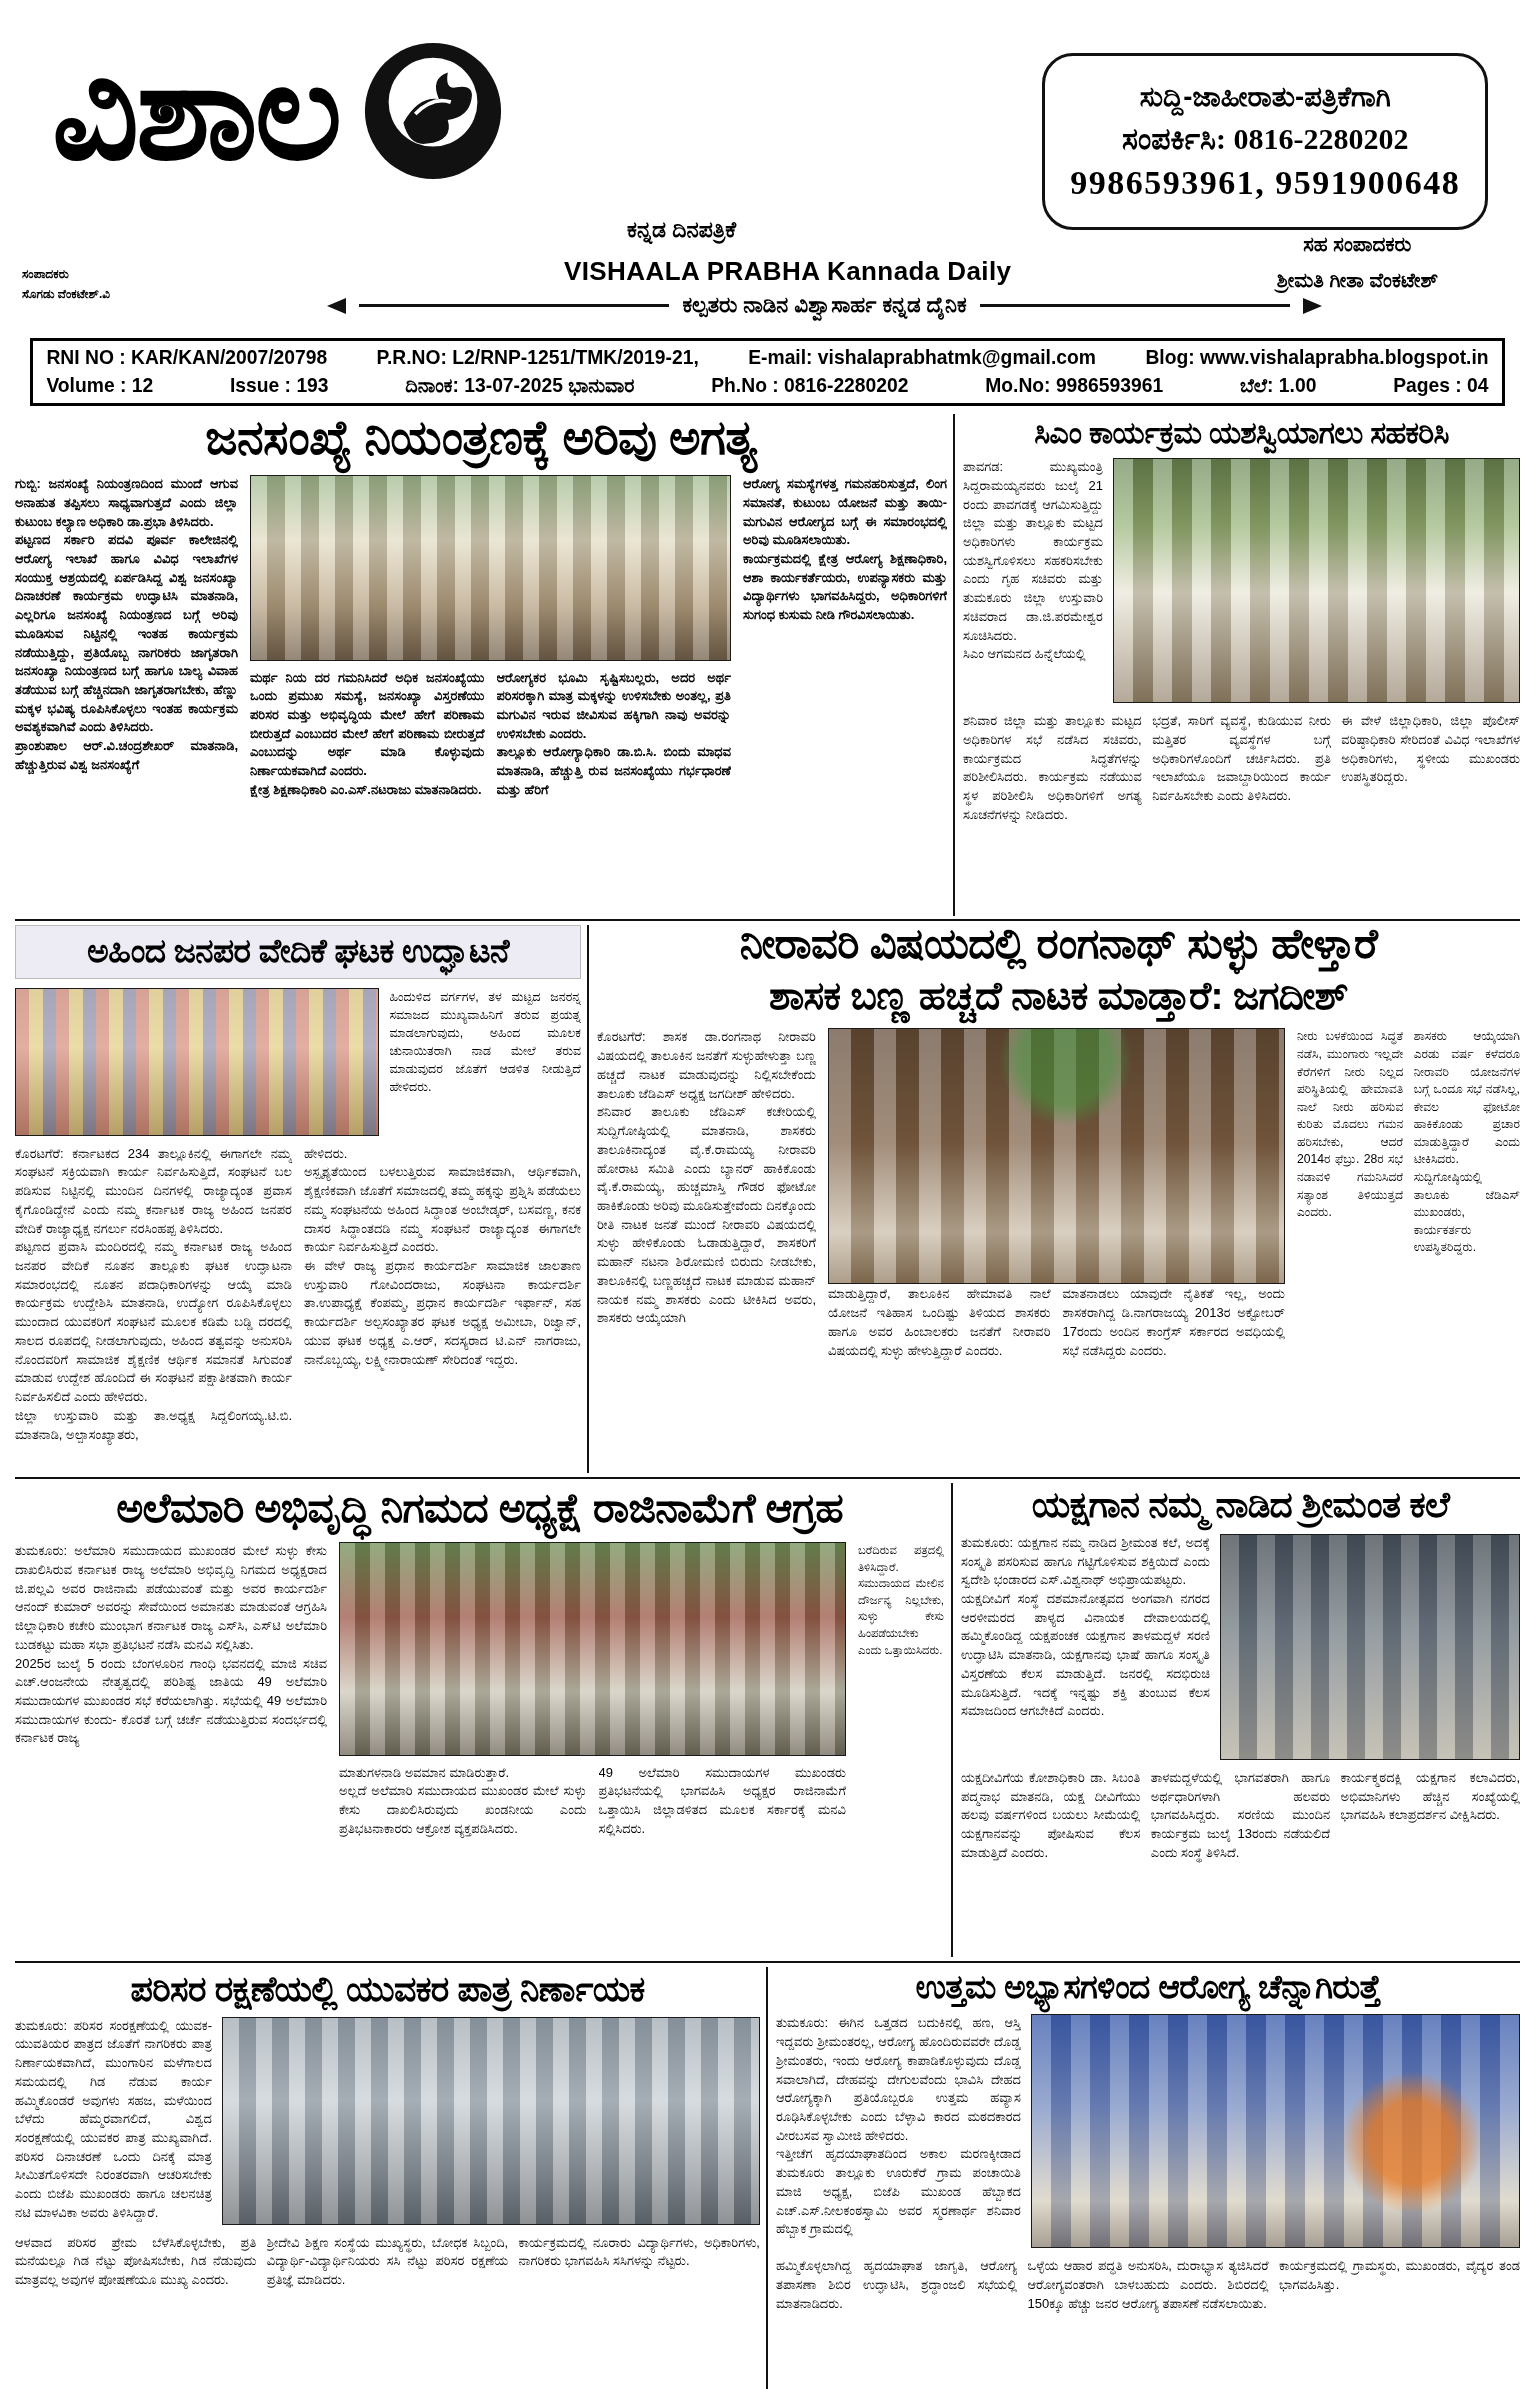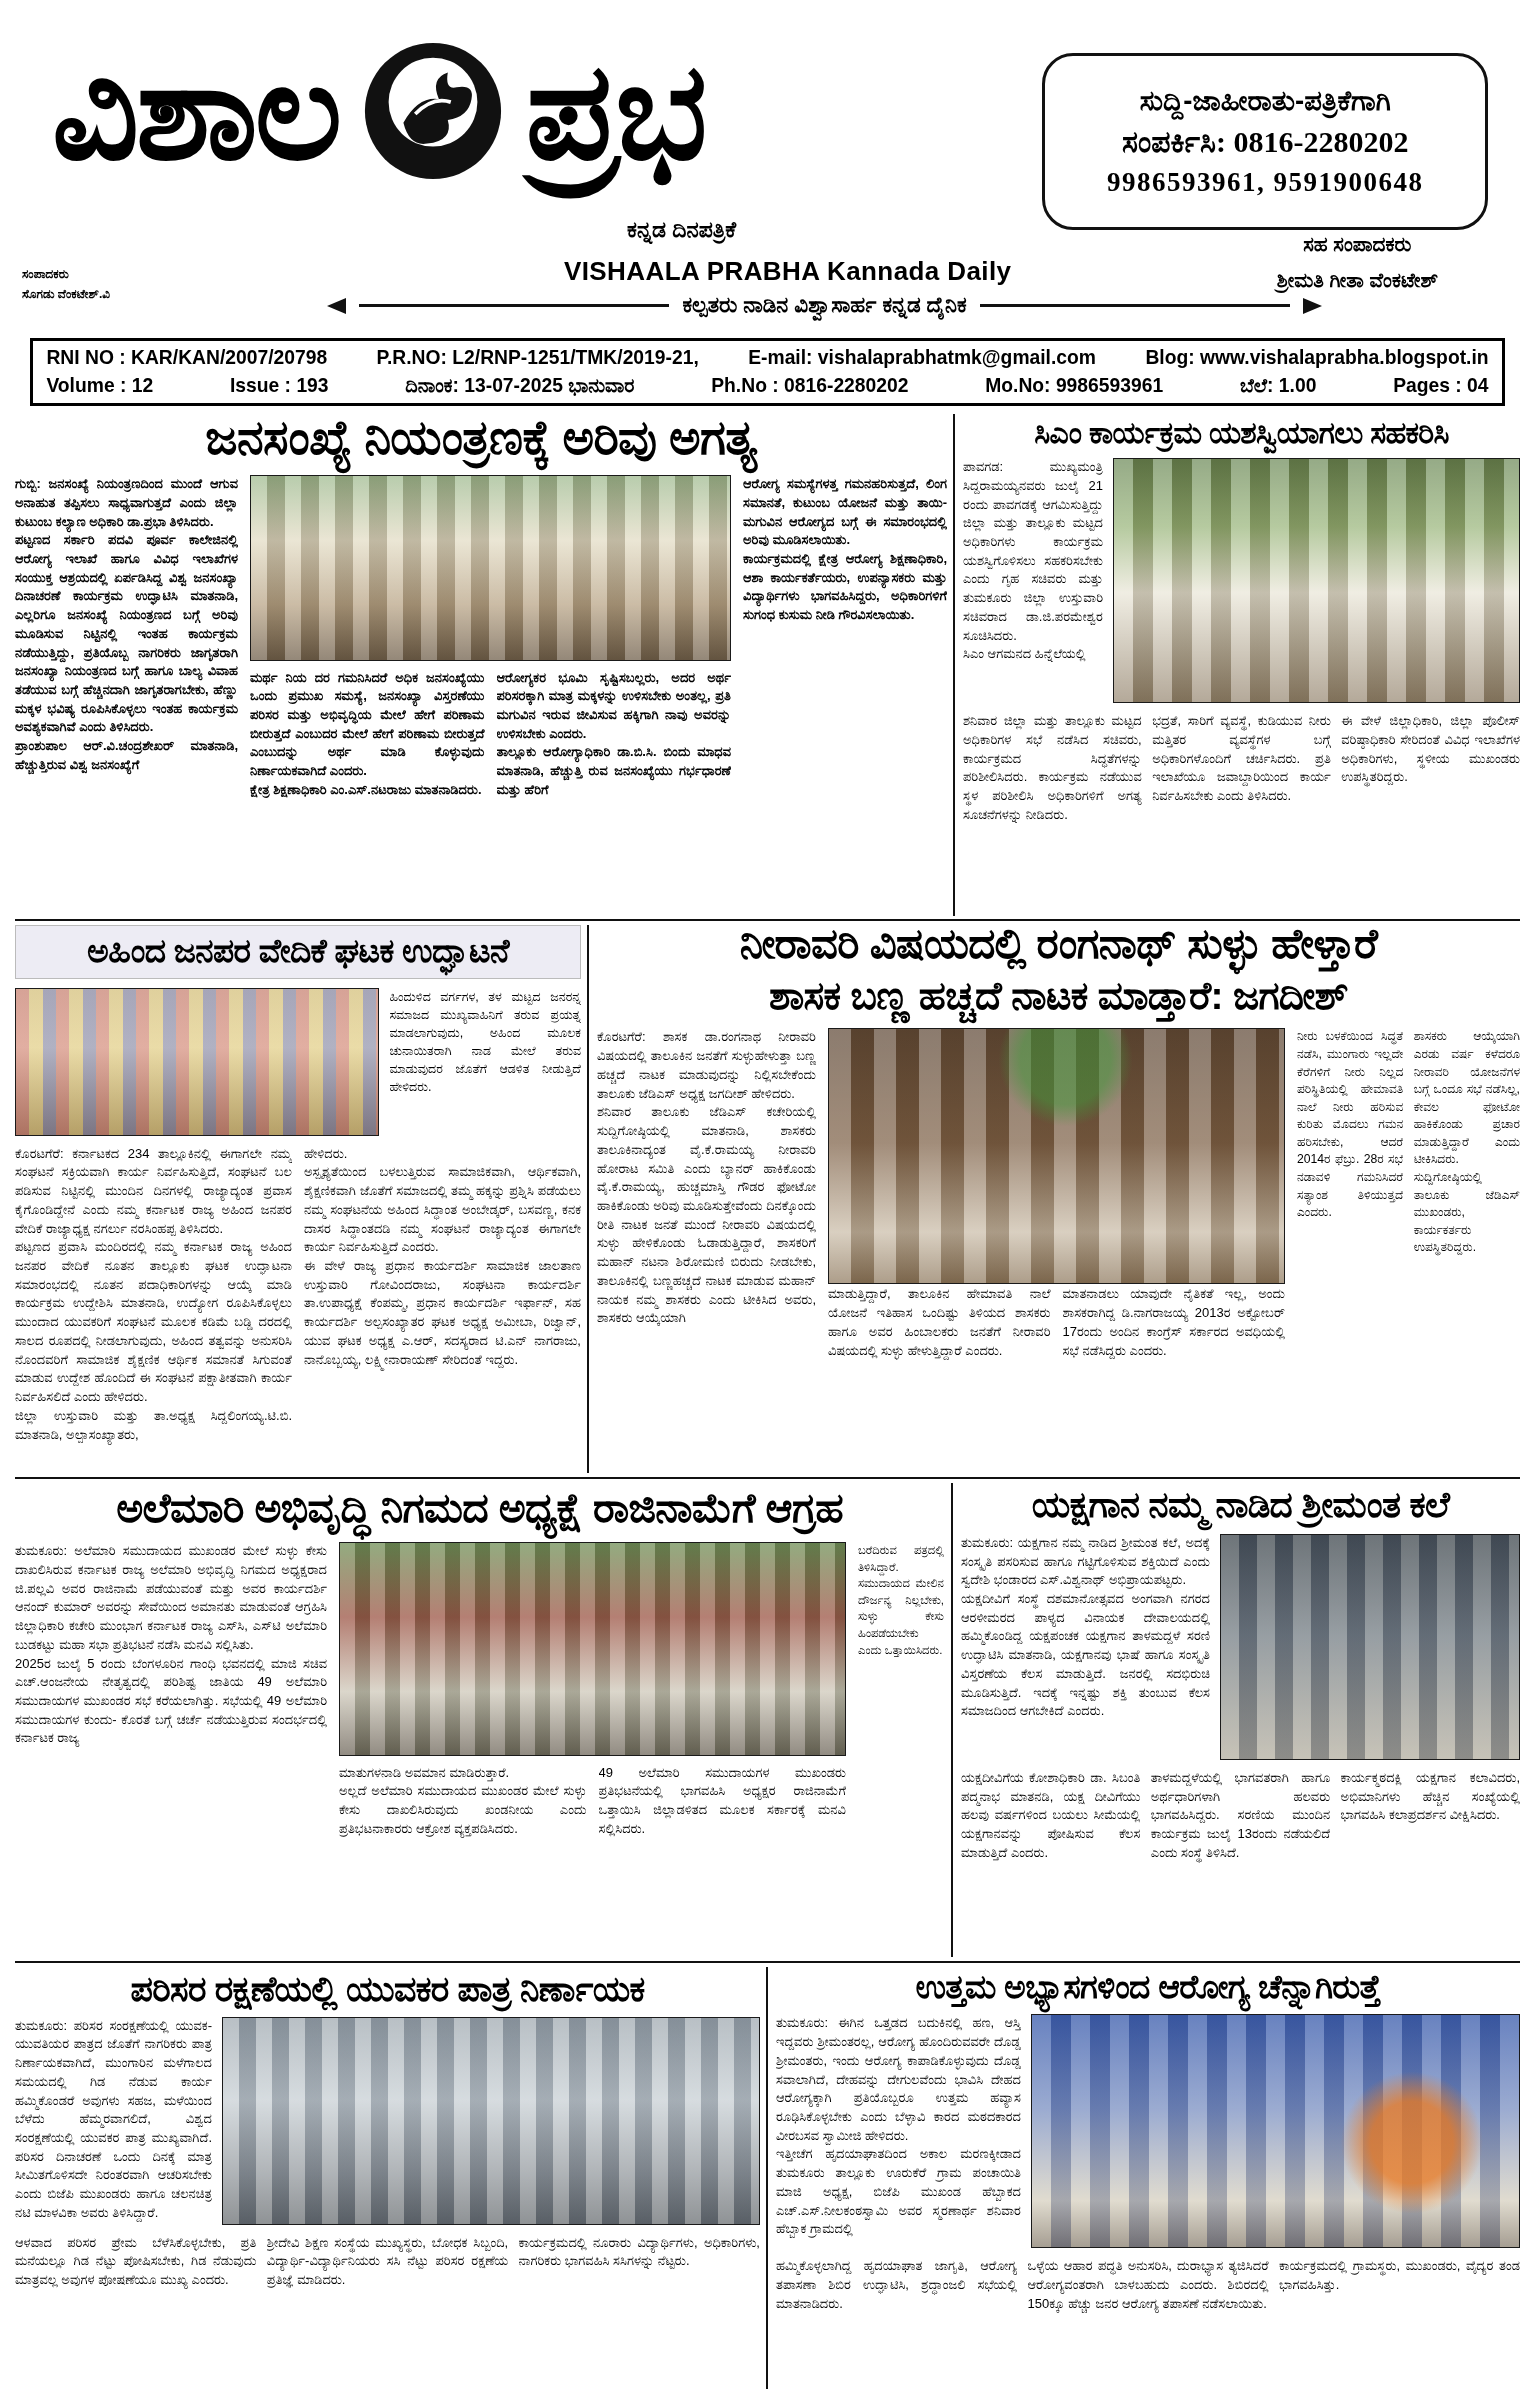--- a/index.html
+++ b/index.html
@@ -13,21 +13,21 @@
   .mast-title{display:flex;align-items:center;justify-content:flex-start;gap:19.3px;}
   .mast-word{font-weight:bold;font-size:135px;line-height:1;letter-spacing:-3px;}
   .dove-wrap{width:148px;height:148px;flex:0 0 auto;}
   .kn-sub{font-size:22px;font-weight:bold;}
   .en-sub{font-size:26px;font-weight:bold;letter-spacing:0.4px;}
   .editor-block{font-size:12px;font-weight:bold;line-height:1.7;}
   .contact-box{border:3.7px solid #111;border-radius:31px;text-align:center;
                padding:15px 19.3px;display:flex;flex-direction:column;justify-content:center;gap:7.4px;}
   .contact-box .l1{font-size:27.5px;font-weight:bold;}
   .contact-box .l2{font-size:30px;font-weight:bold;font-family:"Liberation Serif","DejaVu Serif",serif;}
-  .contact-box .l3{font-size:27px;font-weight:bold;font-family:"Liberation Serif","DejaVu Serif",serif;letter-spacing:1.5px;}
+  .contact-box .l3{font-size:34px;font-weight:bold;font-family:"Liberation Serif","DejaVu Serif",serif;letter-spacing:1.5px;}
   .tagline-row{display:flex;align-items:center;gap:13.4px;}
   .tag-line{flex:1;height:3px;background:#111;position:relative;}
   .tag-tri-l{width:0;height:0;border-top:8.2px solid transparent;border-bottom:8.2px solid transparent;border-right:19.3px solid #111;}
   .tag-tri-r{width:0;height:0;border-top:8.2px solid transparent;border-bottom:8.2px solid transparent;border-left:19.3px solid #111;}
   .tag-text{font-size:21.5px;font-weight:bold;white-space:nowrap;}
 
   
   .infobar{border:3px solid #000;display:flex;flex-direction:column;justify-content:center;gap:6px;padding:7.4px 13.4px;box-sizing:border-box;}
   .inforow{display:flex;justify-content:space-between;align-items:baseline;font-weight:bold;font-size:19.3px;white-space:nowrap;}
 
@@ -77,21 +77,20 @@
   <div class="abs mast-title" style="left:52px;top:37px;width:995px;">
     <div class="mast-word">ವಿಶಾಲ</div>
     <div class="dove-wrap">
       <svg viewBox="0 0 100 100" width="148" height="148">
         <circle cx="50" cy="50" r="46" fill="#111"></circle>
         <circle cx="50" cy="44" r="30" fill="#fff"></circle>
         <path d="M30 58 Q40 40 54 42 Q48 28 60 24 Q58 36 66 34 Q78 32 76 42 Q74 54 60 56 Q64 70 46 72 Q34 74 30 58 Z" fill="#111"></path>
         <path d="M38 52 Q50 40 62 44" stroke="#fff" stroke-width="2.5" fill="none"></path>
       </svg>
     </div>
-    <div class="mast-word">ಪ್ರಭ</div>
   </div>
 
   <div class="abs kn-sub" style="left:627px;top:217px;">ಕನ್ನಡ ದಿನಪತ್ರಿಕೆ</div>
   <div class="abs en-sub" style="left:564px;top:256px;">VISHAALA PRABHA Kannada Daily</div>
 
   <div class="abs tagline-row" style="left:327px;top:293px;width:995px;">
     <div class="tag-tri-l"></div>
     <div class="tag-line"></div>
     <div class="tag-text">ಕಲ್ಪತರು ನಾಡಿನ ವಿಶ್ವಾಸಾರ್ಹ ಕನ್ನಡ ದೈನಿಕ</div>
     <div class="tag-line"></div>

